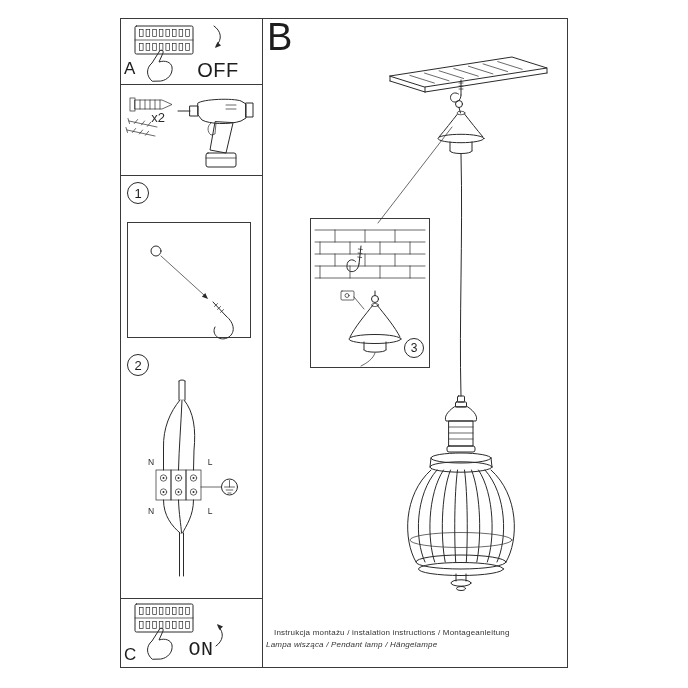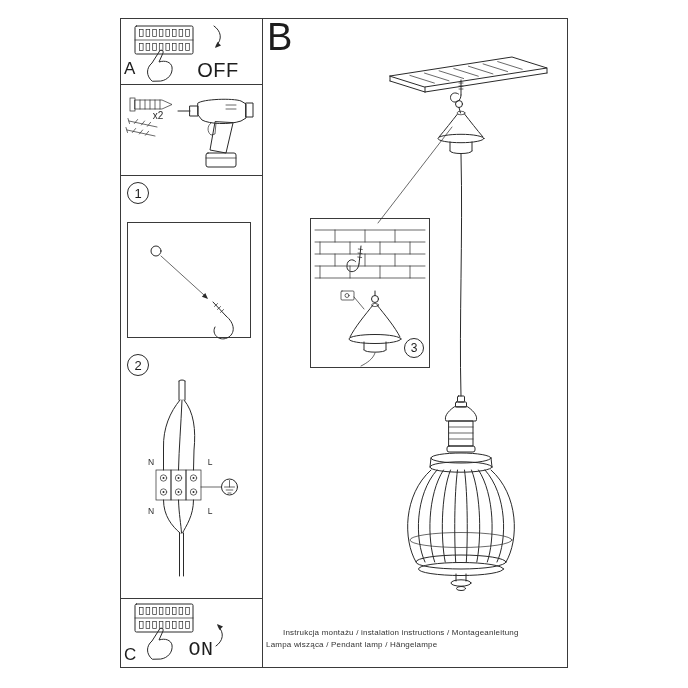--- a/index.html
+++ b/index.html
@@ -8,21 +8,21 @@
   .sheet { position:absolute; inset:0; }
   svg.art { position:absolute; left:0; top:0; }
   .ln   { stroke:#2a2a2a; fill:none; stroke-width:1; stroke-linecap:round; stroke-linejoin:round; }
   .thin { stroke:#2a2a2a; fill:none; stroke-width:0.7; stroke-linecap:round; }
   .bd   { stroke:#3a3a3a; fill:none; stroke-width:1; }
   .fl   { fill:#2a2a2a; stroke:none; }
   .label { position:absolute; color:#1d1d1d; line-height:1; }
   .section-letter { font-size:17px; }
   .state-word { font-size:20px; letter-spacing:0.5px; text-align:center; width:48px; }
   .big-b { font-size:38px; font-weight:400; }
-  .tiny { font-size:10px; text-align:center; width:20px; color:#2a2a2a; }
+  .tiny { font-size:13px; text-align:center; width:20px; color:#2a2a2a; }
   .wire-label { font-size:8.5px; width:12px; text-align:center; color:#2a2a2a; }
   .circle-step { position:absolute; border:1.4px solid #2a2a2a; border-radius:50%;
     display:flex; align-items:center; justify-content:center; background:#fff; color:#1d1d1d; }
   .step-lg { width:22px; height:22px; font-size:13px; }
   .step-sm { width:20px; height:20px; font-size:12px; }
   .footer-line { font-size:8px; color:#333; letter-spacing:0.2px; }
 </style>
 </head>
 <body>
 
@@ -303,16 +303,16 @@
     </div>
 
 <div class="label wire-label" style="left:145px; top:458px;">N</div>
 <div class="label wire-label" style="left:204px; top:458px;">L</div>
 <div class="label wire-label" style="left:145px; top:507px;">N</div>
 <div class="label wire-label" style="left:204px; top:507px;">L</div>
 
 <div class="label section-letter" style="left:124px; top:646px;">C</div>
 <div class="label state-word" style="left:177px; top:640px;font-family:Liberation Mono, monospace;">ON</div>
 
-<div class="label footer-line" style="left:283px; top:629px;">Instrukcja montażu / instalation instructions / Montageanleitung</div>
-<div class="label footer-line" style="left:266px; top:641px;">Lampa wisząca / Pendant lamp / Hängelampe</div>
+<div class="label footer-line" style="left:274px; top:629px;">Instrukcja montażu / instalation instructions / Montageanleitung</div>
+<div class="label footer-line" style="left:266px; top:641px;font-style:italic;">Lampa wisząca / Pendant lamp / Hängelampe</div>
 
 </div>
 
 </body></html>

